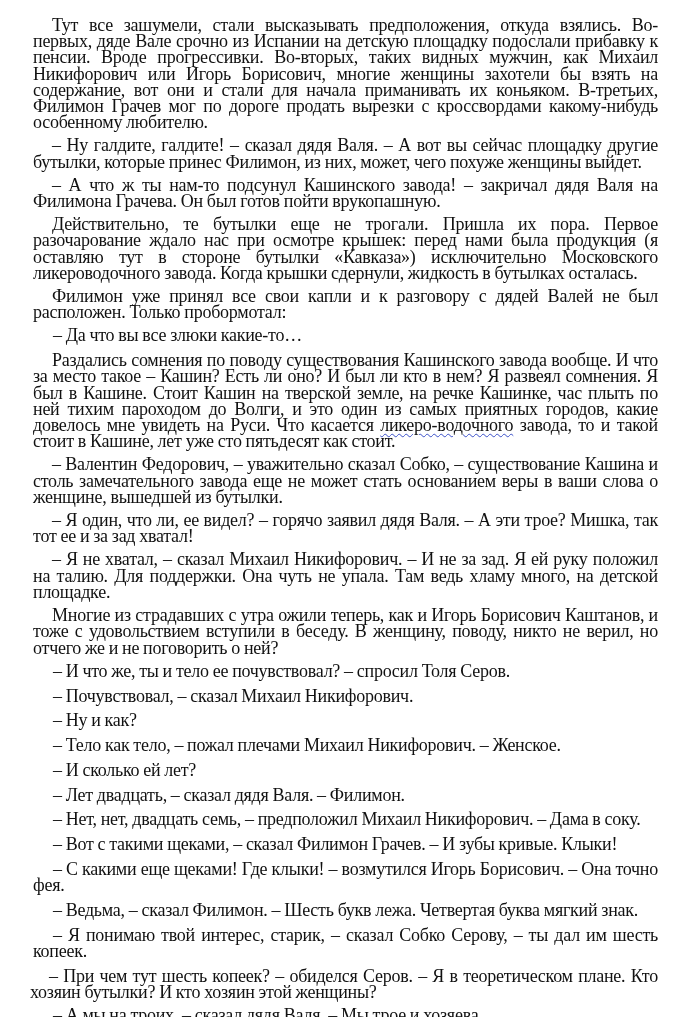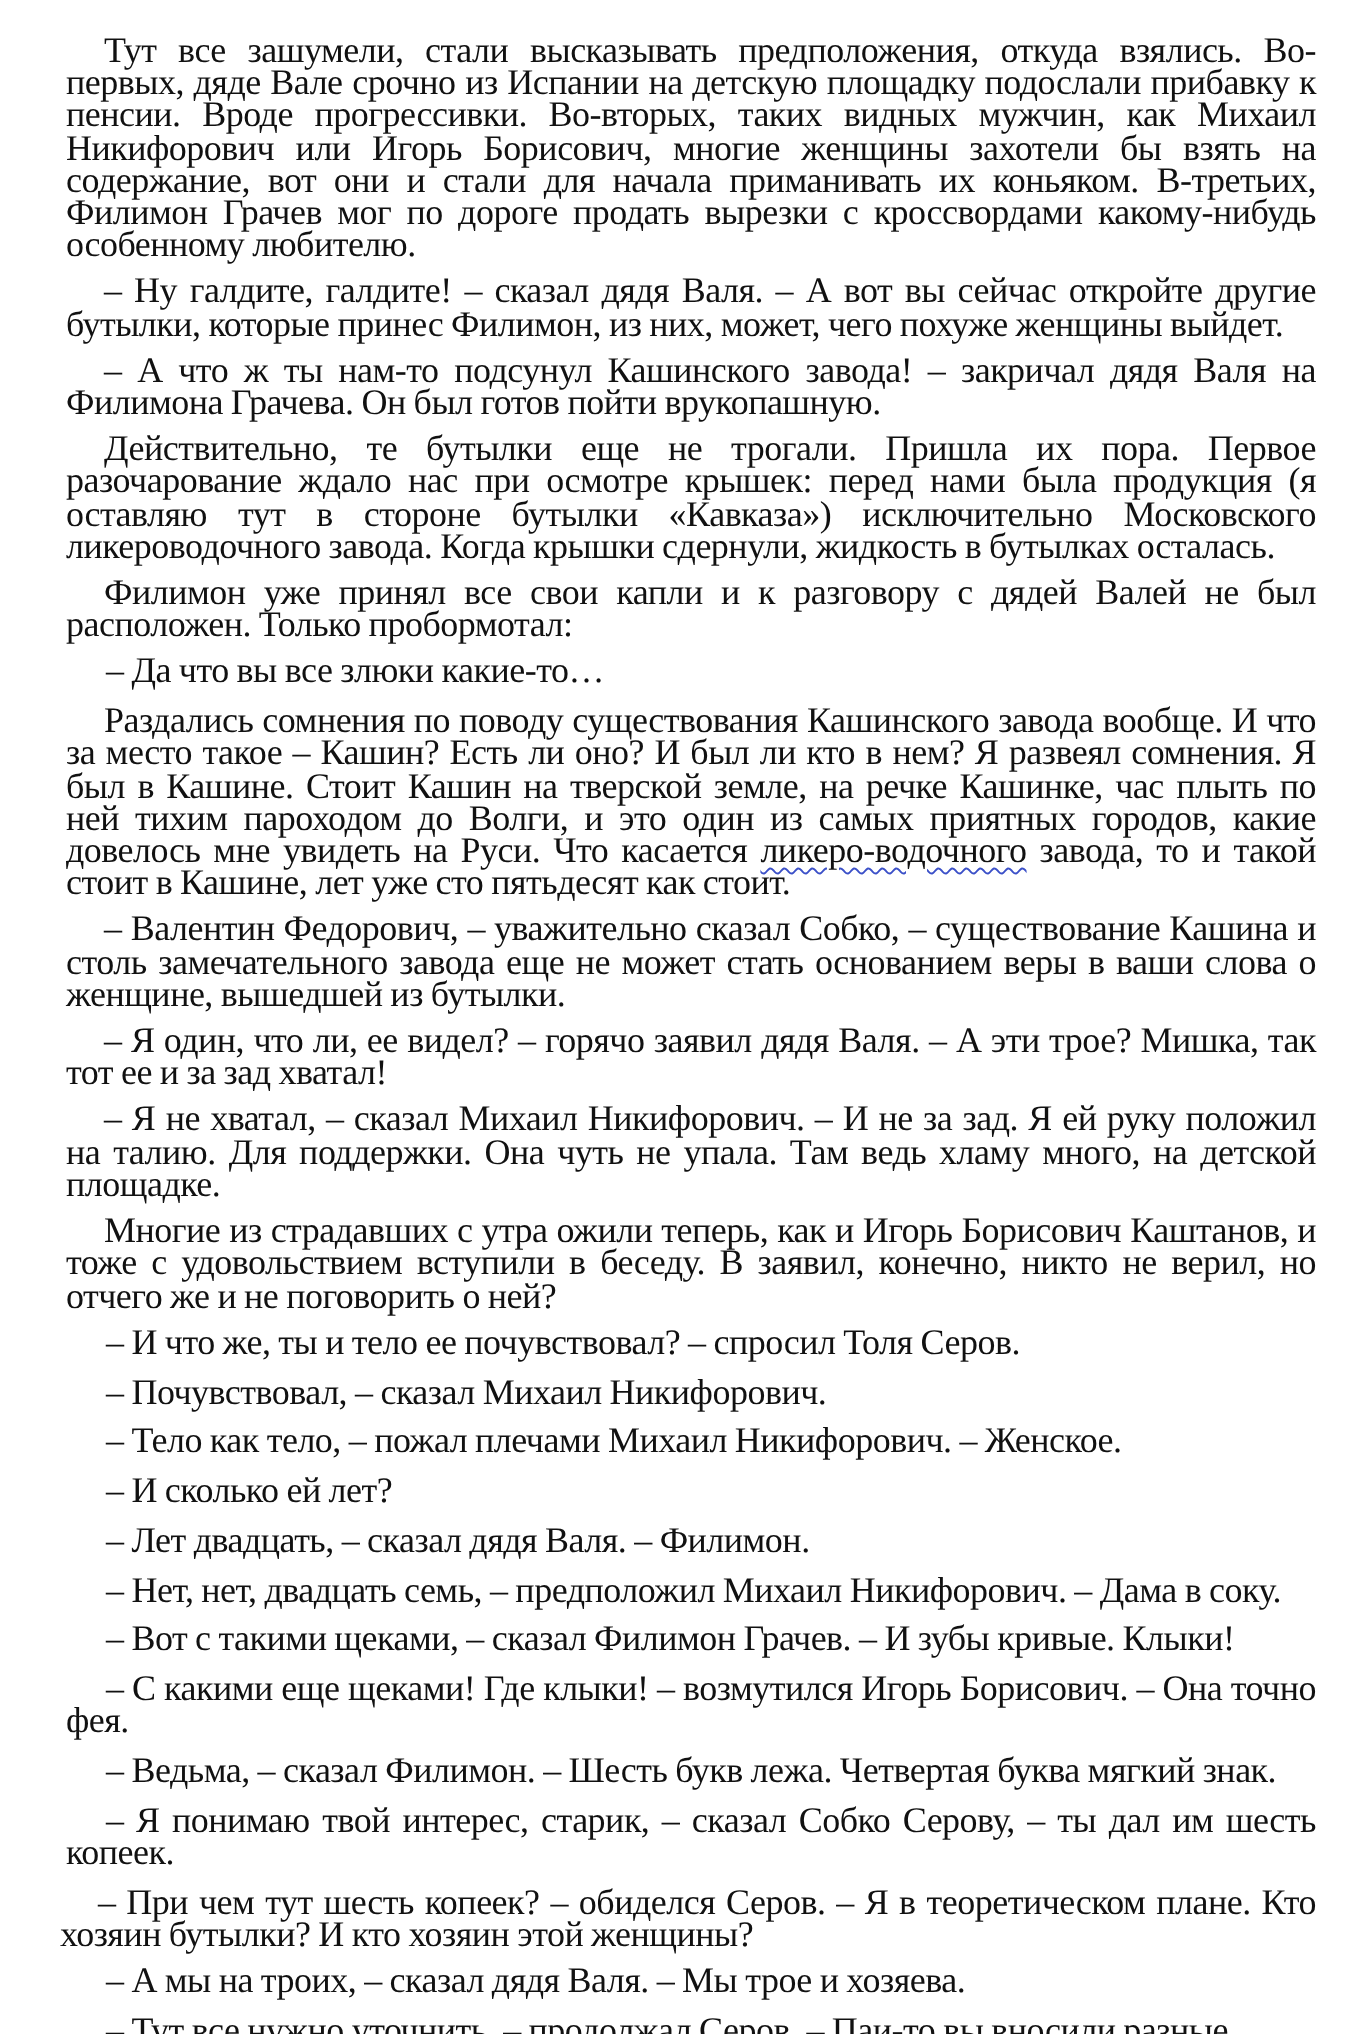--- a/index.html
+++ b/index.html
@@ -29,32 +29,33 @@
       text-decoration: underline wavy #3b50c8;
       text-decoration-thickness: 1px;
       text-underline-offset: 2px;
     }
   </style>
 </head>
 <body>
 
 <div class="page">
   <p class="para">Тут все зашумели, стали высказывать предположения, откуда взялись. Во-первых, дяде Вале срочно из Испании на детскую площадку подослали прибавку к пенсии. Вроде прогрессивки. Во-вторых, таких видных мужчин, как Михаил Никифорович или Игорь Борисович, многие женщины захотели бы взять на содержание, вот они и стали для начала приманивать их коньяком. В-третьих, Филимон Грачев мог по дороге продать вырезки с кроссвордами какому-нибудь особенному любителю.</p>
-  <p class="para dlg">– Ну галдите, галдите! – сказал дядя Валя. – А вот вы сейчас откройте другие бутылки, которые принес Филимон, из них, может, чего похуже женщины выйдет.</p>
+  <p class="para dlg">– Ну галдите, галдите! – сказал дядя Валя. – А вот вы сейчас площадку другие бутылки, которые принес Филимон, из них, может, чего похуже женщины выйдет.</p>
   <p class="para dlg">– А что ж ты нам-то подсунул Кашинского завода! – закричал дядя Валя на Филимона Грачева. Он был готов пойти врукопашную.</p>
   <p class="para">Действительно, те бутылки еще не трогали. Пришла их пора. Первое разочарование ждало нас при осмотре крышек: перед нами была продукция (я оставляю тут в стороне бутылки «Кавказа») исключительно Московского ликероводочного завода. Когда крышки сдернули, жидкость в бутылках осталась.</p>
   <p class="para">Филимон уже принял все свои капли и к разговору с дядей Валей не был расположен. Только пробормотал:</p>
   <p class="para short">– Да что вы все злюки какие-то…</p>
   <p class="para"><span>Раздались сомнения по поводу существования Кашинского завода вообще. И что за место такое – Кашин? Есть ли оно? И был ли кто в нем? Я развеял сомнения. Я был в Кашине. Стоит Кашин на тверской земле, на речке Кашинке, час плыть по ней тихим пароходом до Волги, и это один из самых приятных городов, какие довелось мне увидеть на Руси. Что касается </span><span class="spell" style="text-decoration-color: rgb(59, 80, 200);">ликеро-водочного</span><span> завода, то и такой стоит в Кашине, лет уже сто пятьдесят как стоит.</span></p>
   <p class="para dlg">– Валентин Федорович, – уважительно сказал Собко, – существование Кашина и столь замечательного завода еще не может стать основанием веры в ваши слова о женщине, вышедшей из бутылки.</p>
   <p class="para dlg">– Я один, что ли, ее видел? – горячо заявил дядя Валя. – А эти трое? Мишка, так тот ее и за зад хватал!</p>
   <p class="para dlg">– Я не хватал, – сказал Михаил Никифорович. – И не за зад. Я ей руку положил на талию. Для поддержки. Она чуть не упала. Там ведь хламу много, на детской площадке.</p>
-  <p class="para">Многие из страдавших с утра ожили теперь, как и Игорь Борисович Каштанов, и тоже с удовольствием вступили в беседу. В заявил, конечно, никто не верил, но отчего же и не поговорить о ней?</p>
+  <p class="para">Многие из страдавших с утра ожили теперь, как и Игорь Борисович Каштанов, и тоже с удовольствием вступили в беседу. В женщину, поводу, никто не верил, но отчего же и не поговорить о ней?</p>
   <p class="para short">– И что же, ты и тело ее почувствовал? – спросил Толя Серов.</p>
   <p class="para short">– Почувствовал, – сказал Михаил Никифорович.</p>
+  <p class="para short">– Ну и как?</p>
   <p class="para short">– Тело как тело, – пожал плечами Михаил Никифорович. – Женское.</p>
   <p class="para short">– И сколько ей лет?</p>
   <p class="para short">– Лет двадцать, – сказал дядя Валя. – Филимон.</p>
   <p class="para short">– Нет, нет, двадцать семь, – предположил Михаил Никифорович. – Дама в соку.</p>
   <p class="para short">– Вот с такими щеками, – сказал Филимон Грачев. – И зубы кривые. Клыки!</p>
   <p class="para short">– С какими еще щеками! Где клыки! – возмутился Игорь Борисович. – Она точно фея.</p>
   <p class="para short">– Ведьма, – сказал Филимон. – Шесть букв лежа. Четвертая буква мягкий знак.</p>
   <p class="para short">– Я понимаю твой интерес, старик, – сказал Собко Серову, – ты дал им шесть копеек.</p>
   <p class="para wide">– При чем тут шесть копеек? – обиделся Серов. – Я в теоретическом плане. Кто хозяин бутылки? И кто хозяин этой женщины?</p>
   <p class="para short">– А мы на троих, – сказал дядя Валя. – Мы трое и хозяева.</p>

